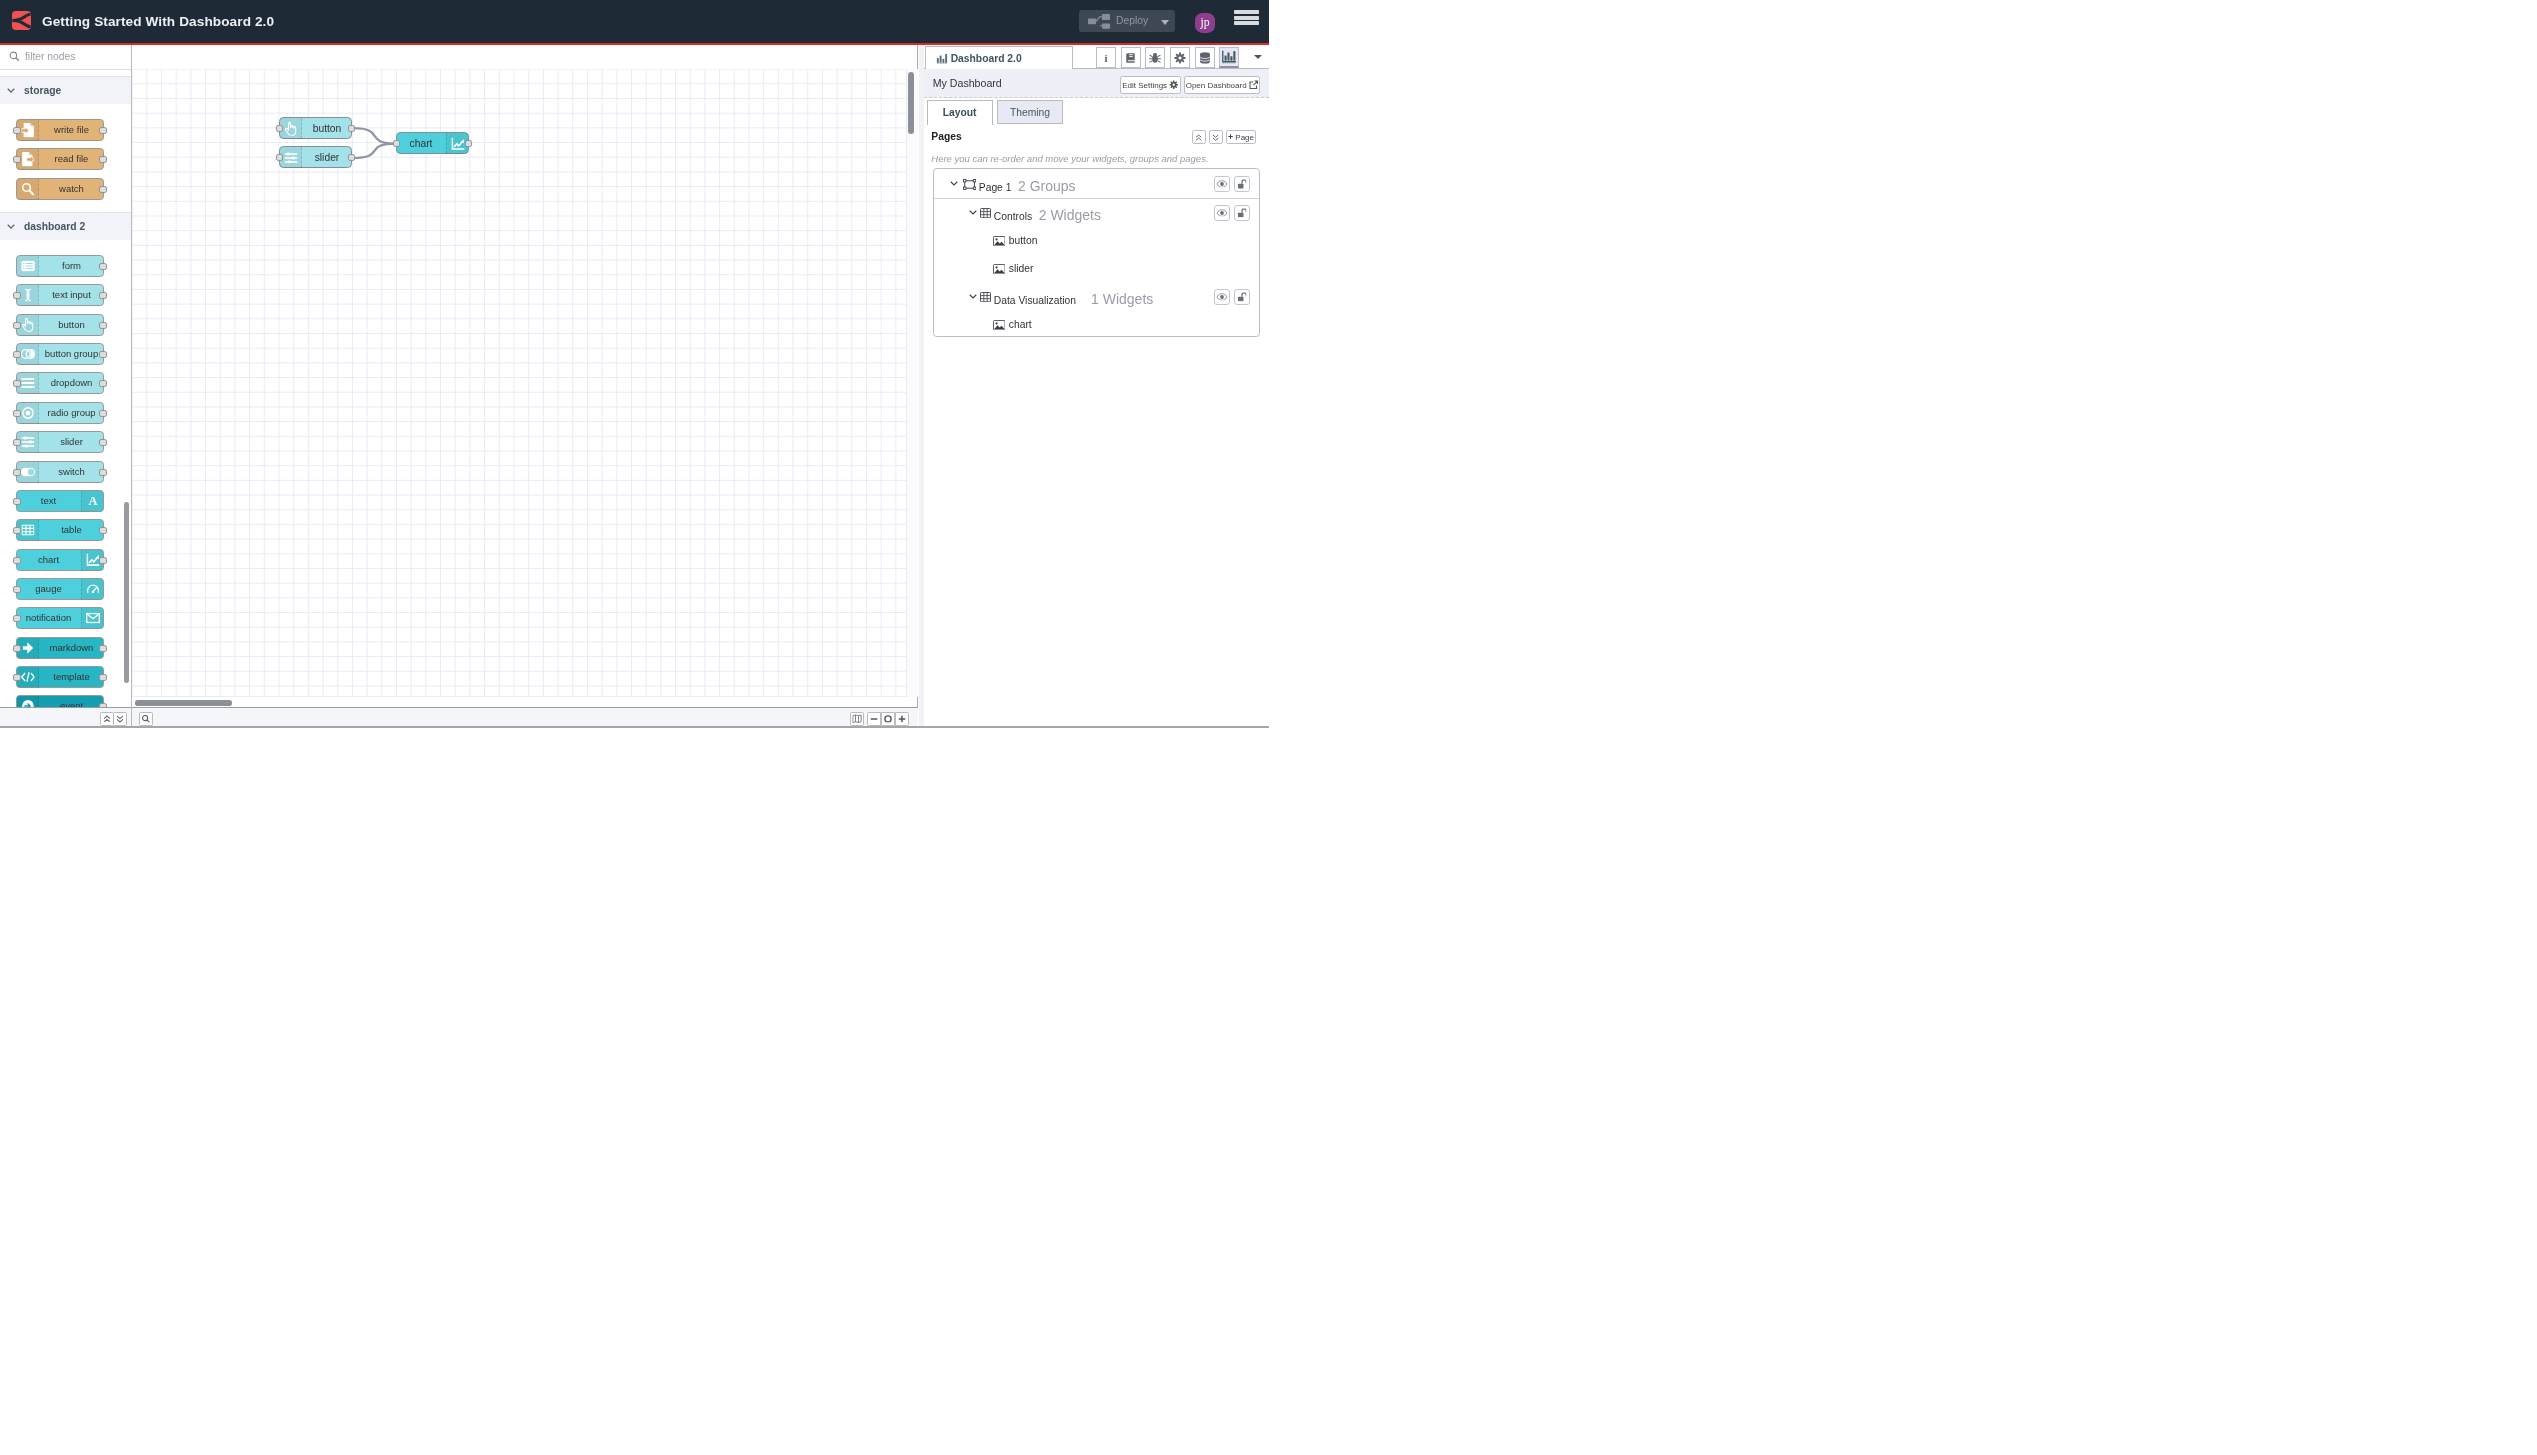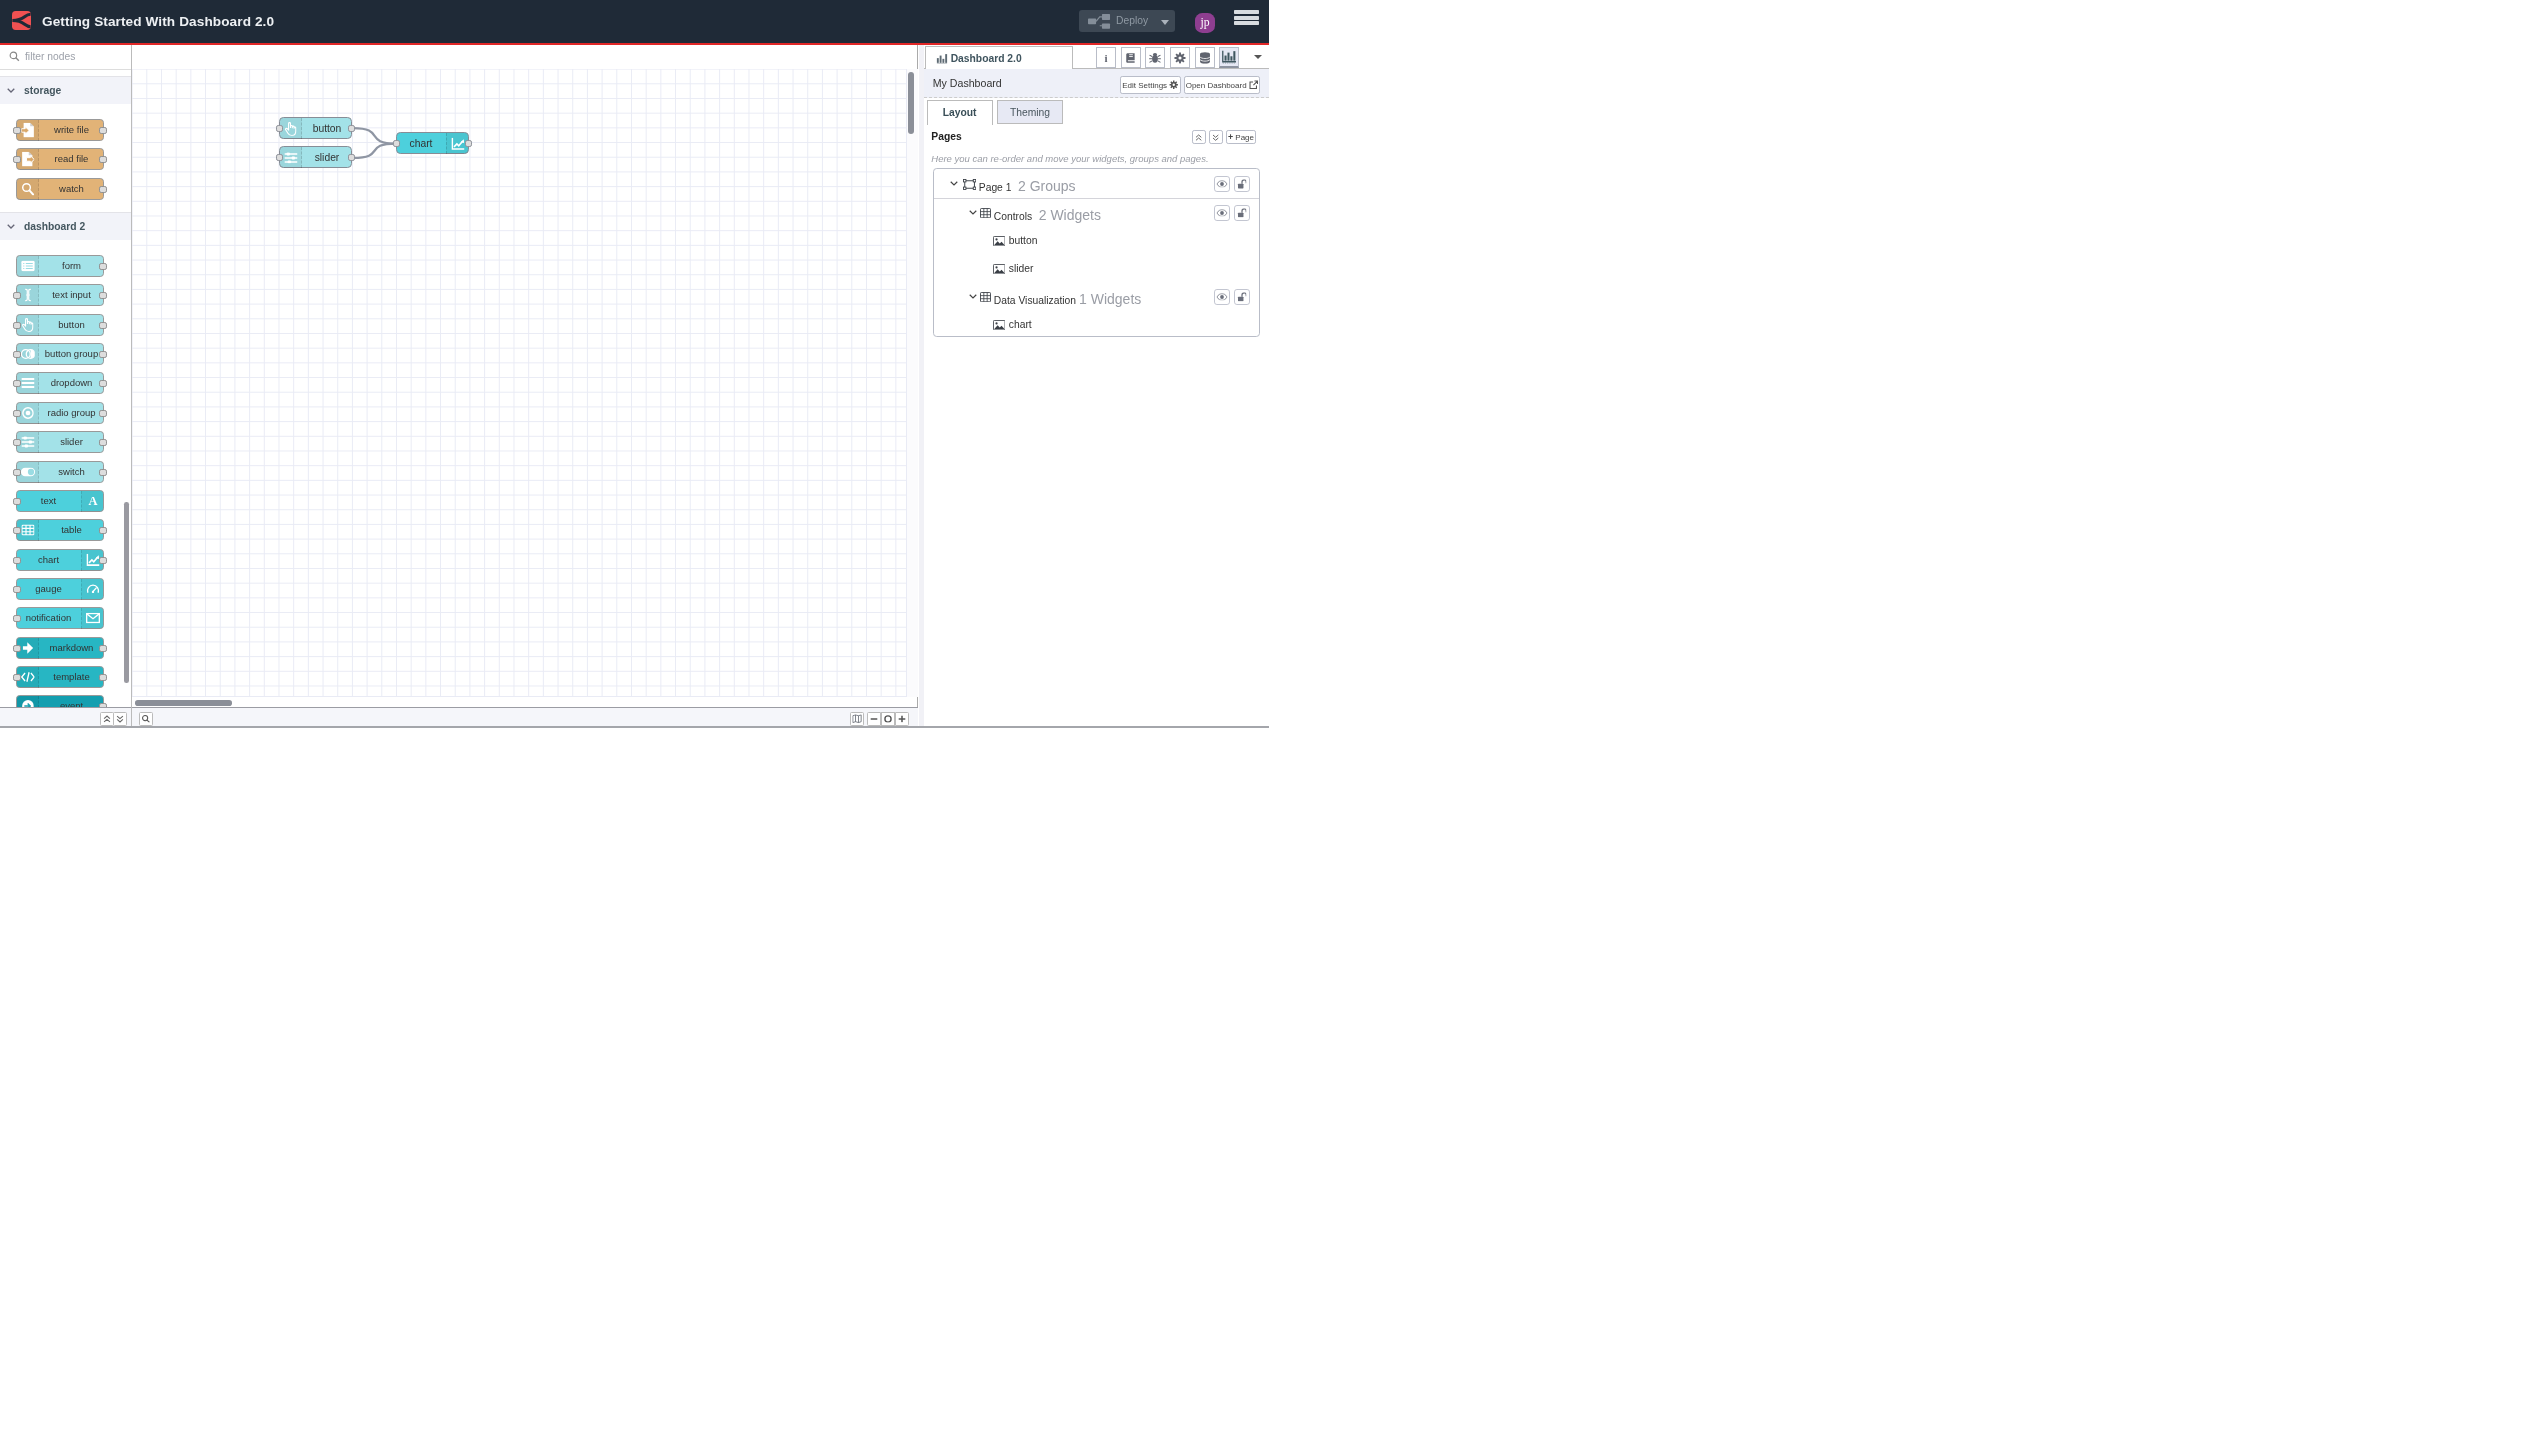--- a/index.html
+++ b/index.html
@@ -633,21 +633,21 @@
             <svg width="8" height="5.1" viewBox="0 0 11 7">
               <path d="M1,1 L5.5,5.5 L10,1" fill="none" stroke="#444" stroke-width="1.6"></path>
             </svg>
           </span>
           <span style="position:absolute;left:46px;top:8.8px">
             <svg width="11" height="10.3" viewBox="0 0 15 14">
               <rect x="0.7" y="0.7" width="13.6" height="12.6" rx="1" fill="none" stroke="#3a3f46" stroke-width="1.2"></rect>
               <path d="M0.7,4.9 L14.3,4.9 M0.7,9.1 L14.3,9.1 M5.2,0.7 L5.2,13.3 M9.8,0.7 L9.8,13.3" stroke="#3a3f46" stroke-width="1.1"></path>
             </svg>
           </span>
-          <span class="tlabel" style="left:60px;top:8px">Data Visualization<span class="tcount" style="position:static;margin-left:3px">1 Widgets</span></span>
+          <span class="tlabel" style="left:60px;top:8px">Data Visualization<span class="tcount" style="position:static;margin-left:15px">1 Widgets</span></span>
           <div class="rowbtn" style="left:280px;top:5.9px">
             <svg width="11" height="7.3" viewBox="0 0 15 10">
               <path d="M0.5,5 C3,1.2 5,0.5 7.5,0.5 C10,0.5 12,1.2 14.5,5 C12,8.8 10,9.5 7.5,9.5 C5,9.5 3,8.8 0.5,5 Z" fill="none" stroke="#6a6e7a" stroke-width="1.1"></path>
               <circle cx="7.5" cy="5" r="2.6" fill="#6a6e7a"></circle>
             </svg>
           </div>
           <div class="rowbtn" style="left:300px;top:5.9px">
             <svg width="9.5" height="9.5" viewBox="0 0 13 13">
               <rect x="1" y="6" width="7.5" height="6.5" rx="0.8" fill="#6a6e7a"></rect>
               <path d="M6.5,6 L6.5,3.8 A2.9 2.9 0 0 1 12.3,3.8 L12.3,5.5" fill="none" stroke="#6a6e7a" stroke-width="1.7"></path>

